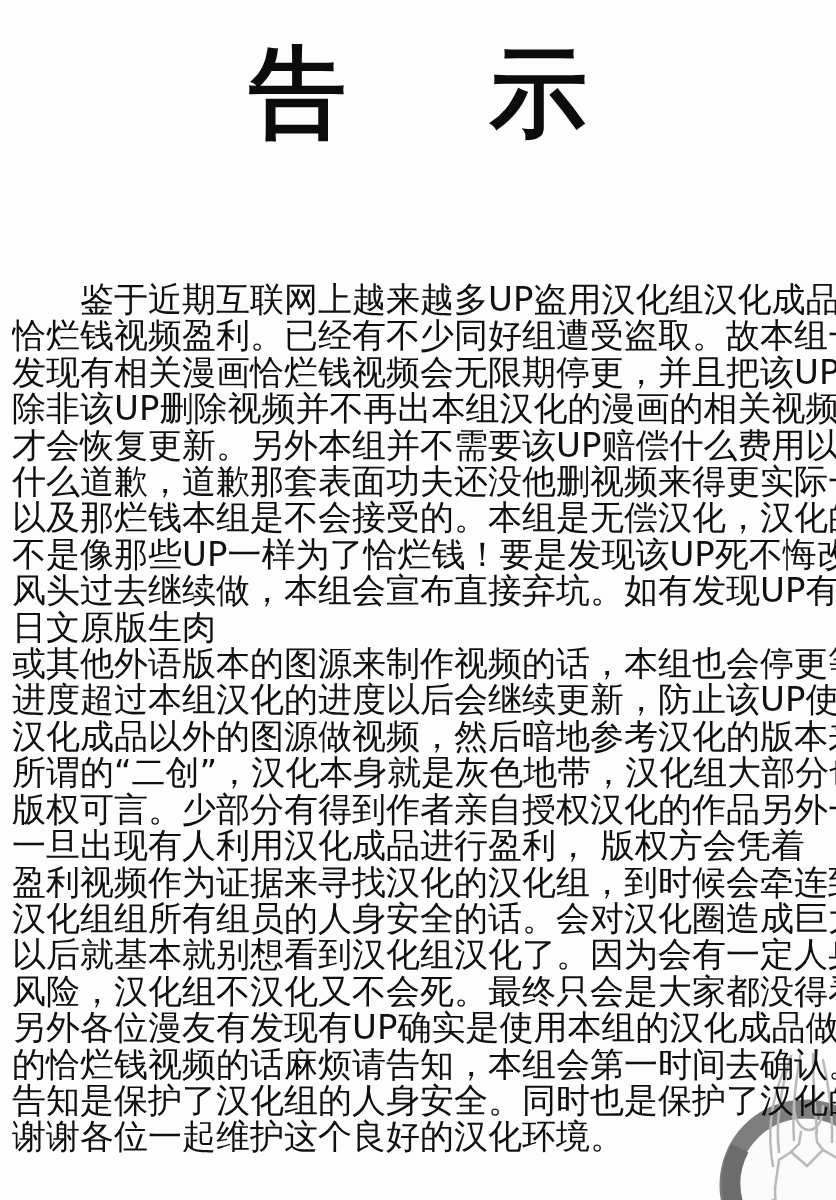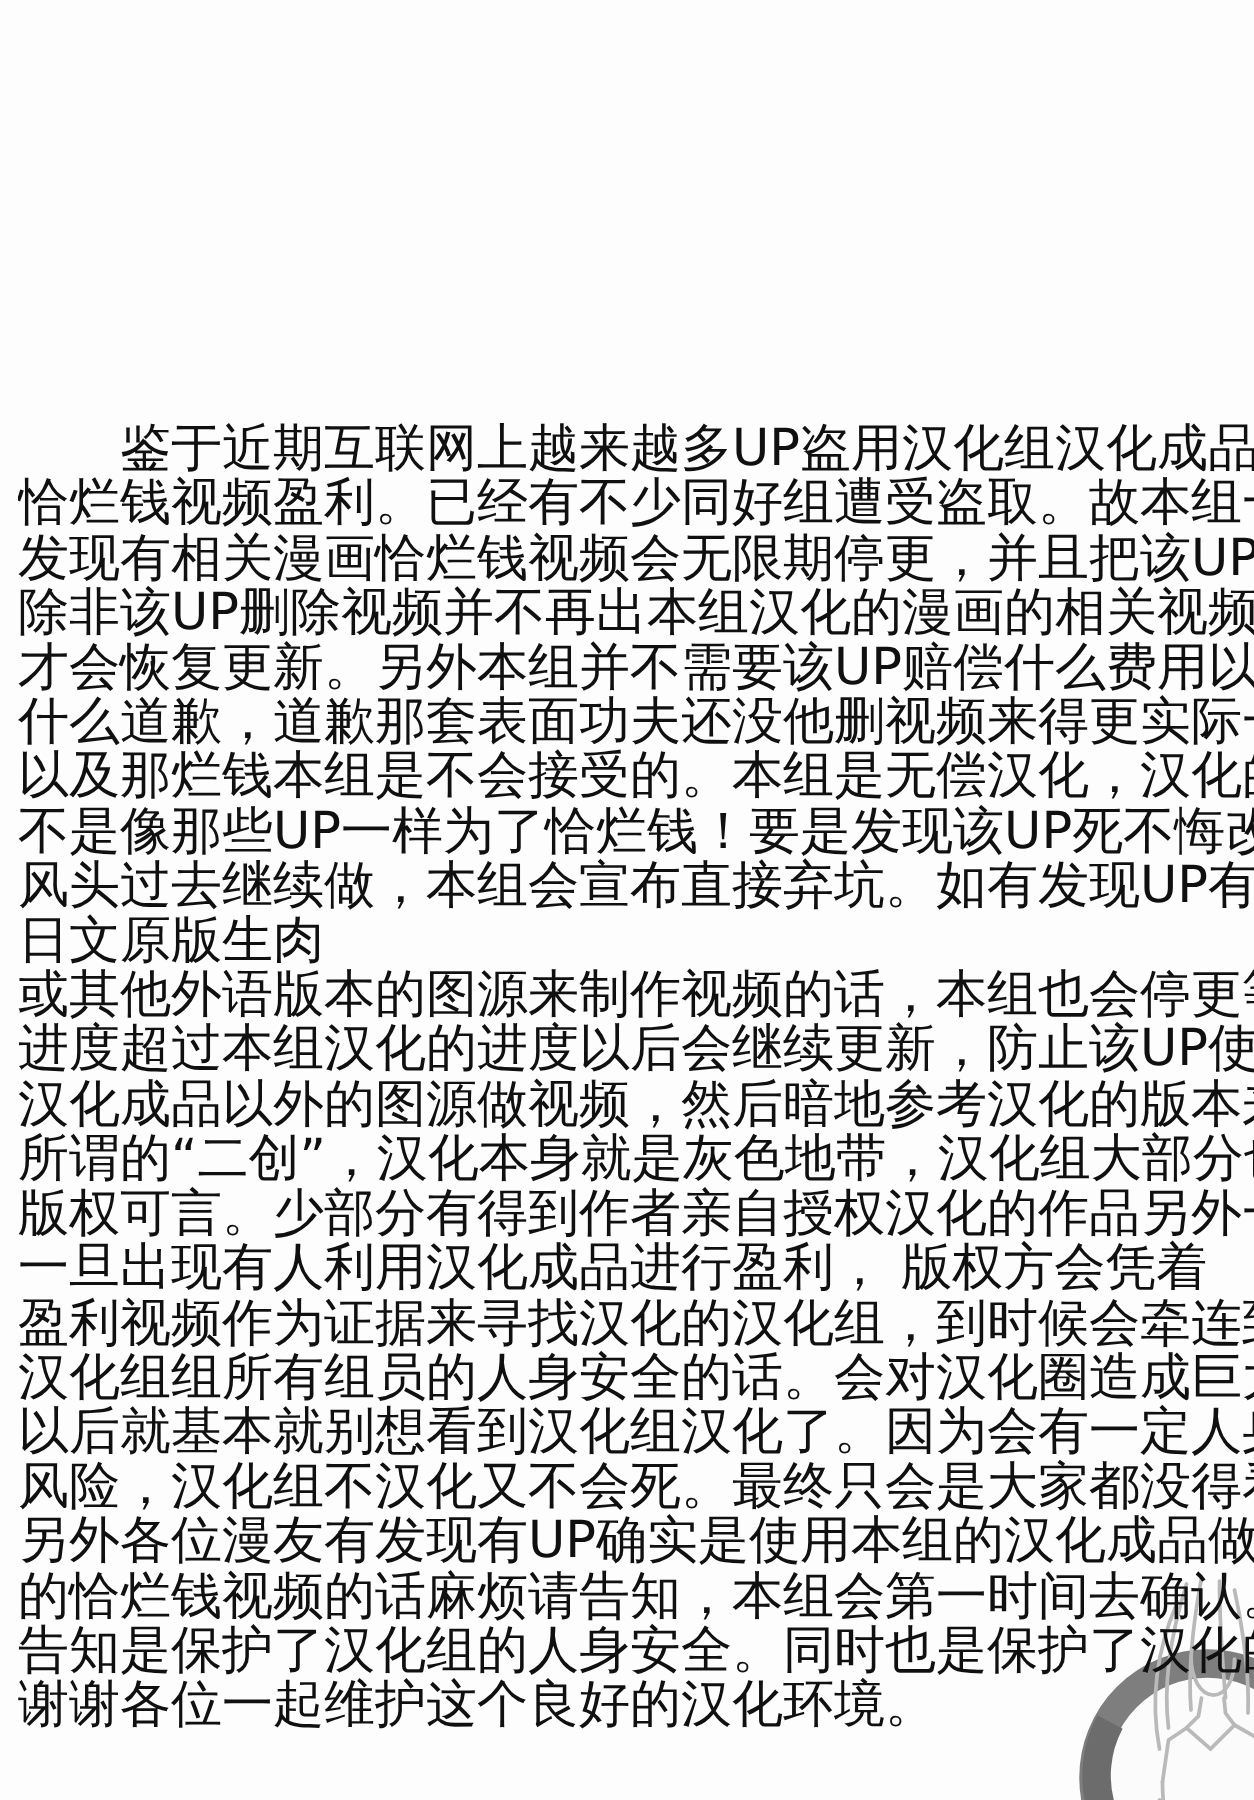--- a/index.html
+++ b/index.html
@@ -98,20 +98,21 @@
         <path d="M 146 140 C 148 160 146 178 140 192"></path>
 
         <path d="M 78 152 L 118 170 L 148 150"></path>
         <path d="M 82 166 L 120 182 L 146 164"></path>
         <path d="M 98 158 L 92 178"></path>
         <path d="M 132 156 L 136 176"></path>
       </g>
     </svg>
   </div>
 
+  <h1 class="notice-title">告 示</h1>
 
   <div class="notice-body">　　鉴于近期互联网上越来越多UP盗用汉化组汉化成品来做相关
 恰烂钱视频盈利。已经有不少同好组遭受盗取。故本组一旦
 发现有相关漫画恰烂钱视频会无限期停更，并且把该UP挂出来,
 除非该UP删除视频并不再出本组汉化的漫画的相关视频,
 才会恢复更新。另外本组并不需要该UP赔偿什么费用以及
 什么道歉，道歉那套表面功夫还没他删视频来得更实际一点。
 以及那烂钱本组是不会接受的。本组是无偿汉化，汉化的目的
 不是像那些UP一样为了恰烂钱！要是发现该UP死不悔改等
 风头过去继续做，本组会宣布直接弃坑。如有发现UP有用

